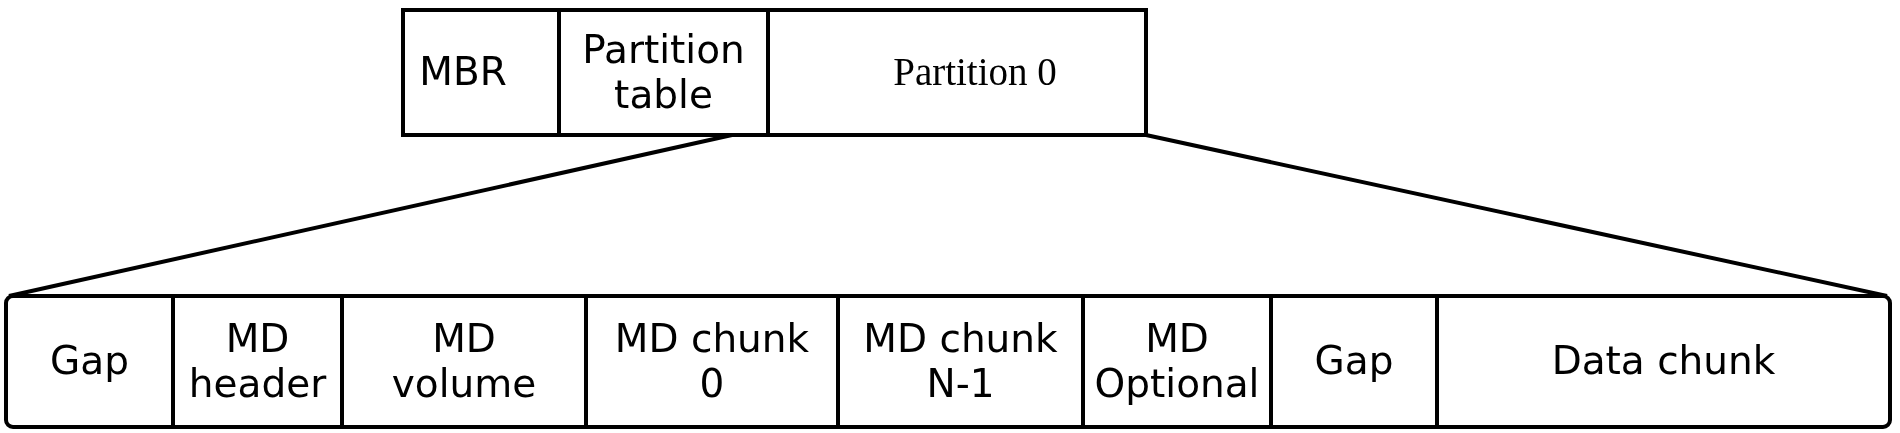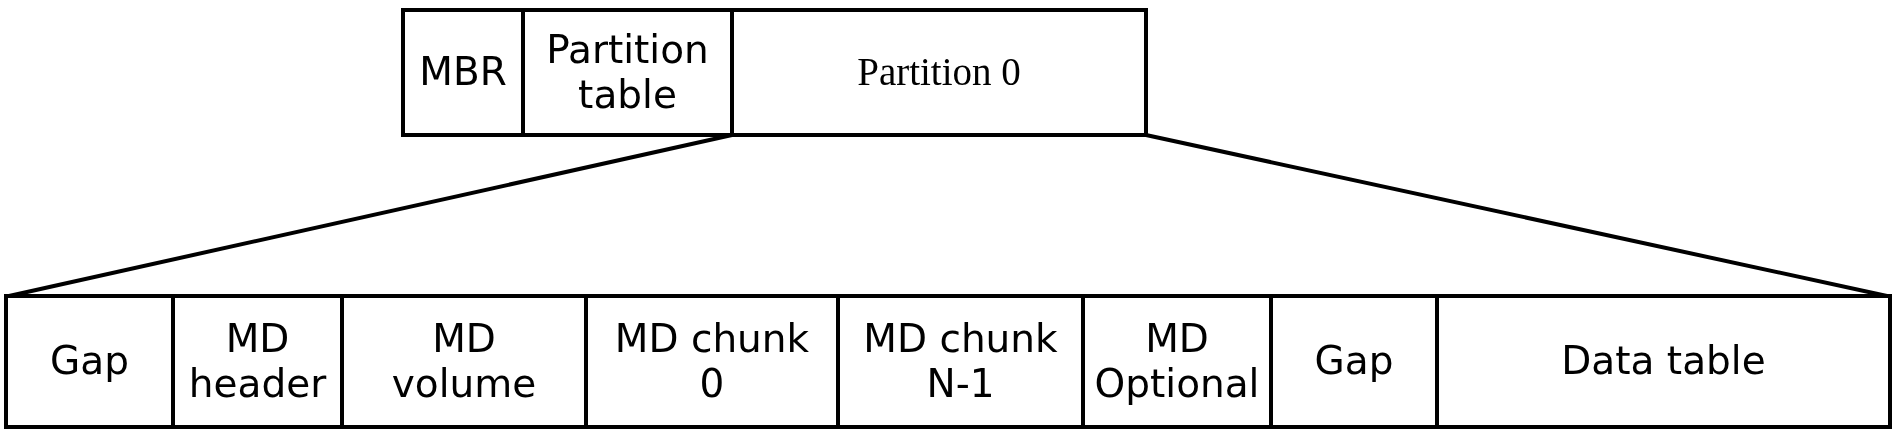--- a/index.html
+++ b/index.html
@@ -27,40 +27,41 @@
     left: 401px;
     top: 8px;
     width: 747px;
     height: 129px;
   }
   .bottom-row {
     left: 4px;
     top: 294px;
     width: 1888px;
     height: 135px;
+    border-radius: 9px;
   }
   .cell {
     flex: 0 0 auto;
     box-sizing: border-box;
     display: flex;
     align-items: center;
     justify-content: center;
     text-align: center;
     white-space: pre-line;
     font-size: 39px;
     line-height: 1.15;
     border-left: 4px solid #000000;
     overflow: hidden;
   }
   .cell:first-child {
     border-left: none;
   }
   
   .c-mbr        { width: 116px; }
-  .c-ptable     { width: 209px; }
+  .c-ptable     { width: 209px; margin-left: 36px; }
   .c-p0         { width: 414px; font-family: Liberation Serif, serif; }
   
   .c-gap1       { width: 163px; }
   .c-mdheader   { width: 169px; }
   .c-mdvolume   { width: 244px; }
   .c-mdchunk0   { width: 252px; }
   .c-mdchunkn   { width: 245px; }
   .c-mdoptional { width: 188px; }
   .c-gap2       { width: 166px; }
   .c-dataarea   { width: 453px; }
@@ -117,17 +118,17 @@
 N-1</span>
     </div>
     <div class="cell c-mdoptional">
       <span>MD
 Optional</span>
     </div>
     <div class="cell c-gap2">
       <span>Gap</span>
     </div>
     <div class="cell c-dataarea">
-      <span>Data table</span>
+      <span>Data chunk</span>
     </div>
   </div>
 
 </div>
 
 </body></html>

